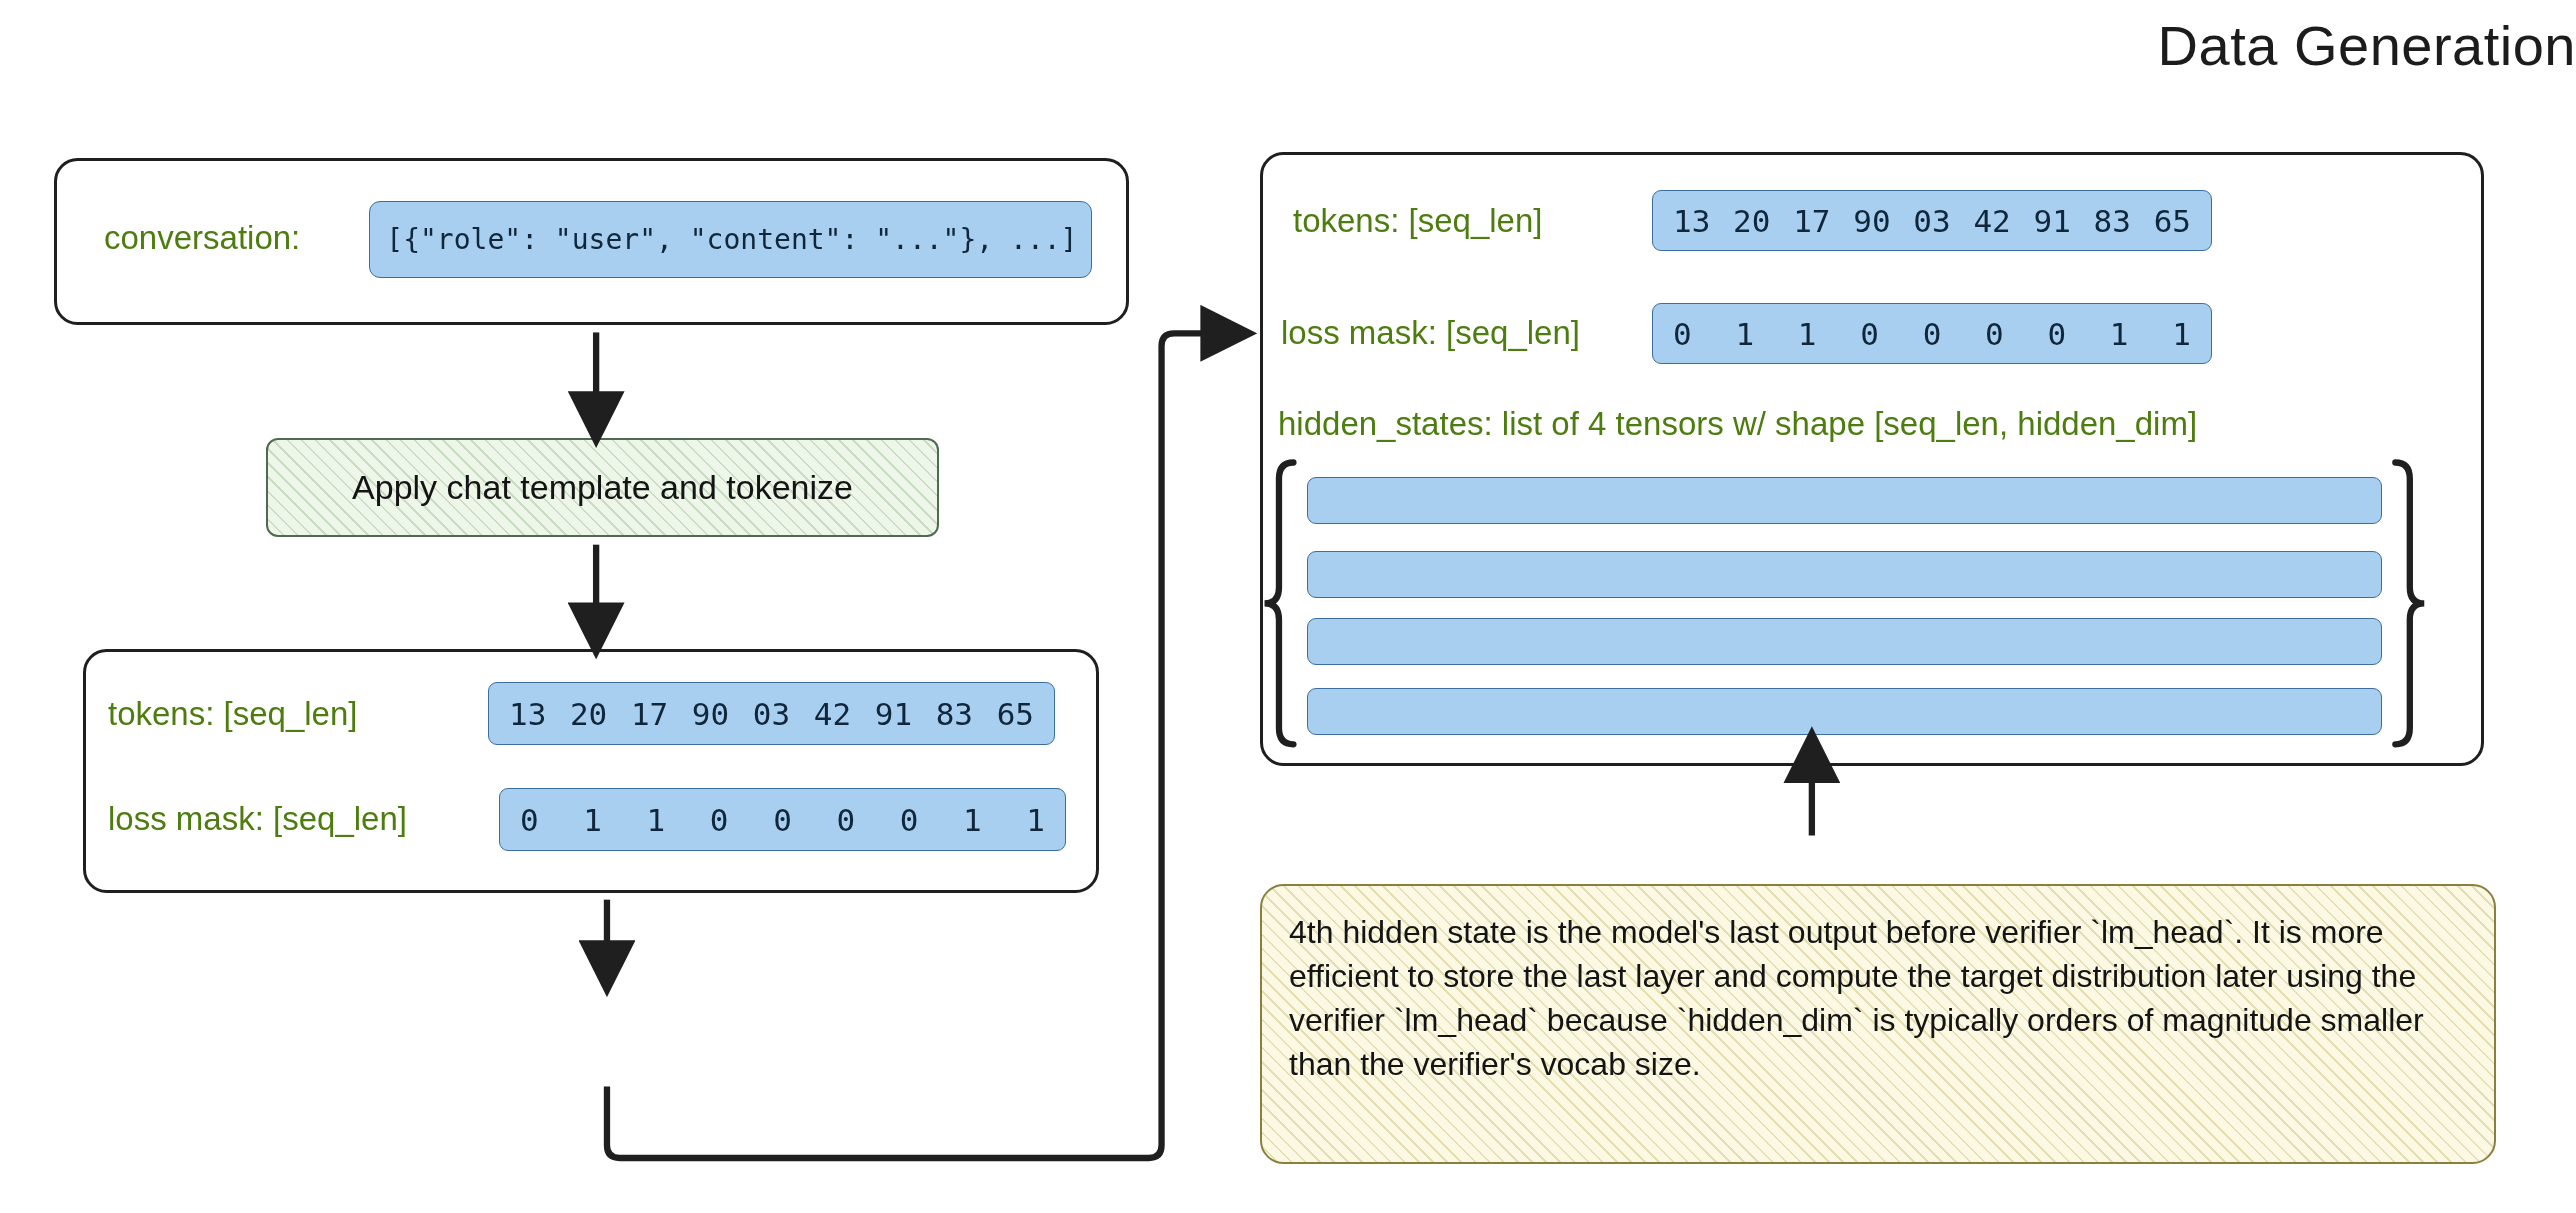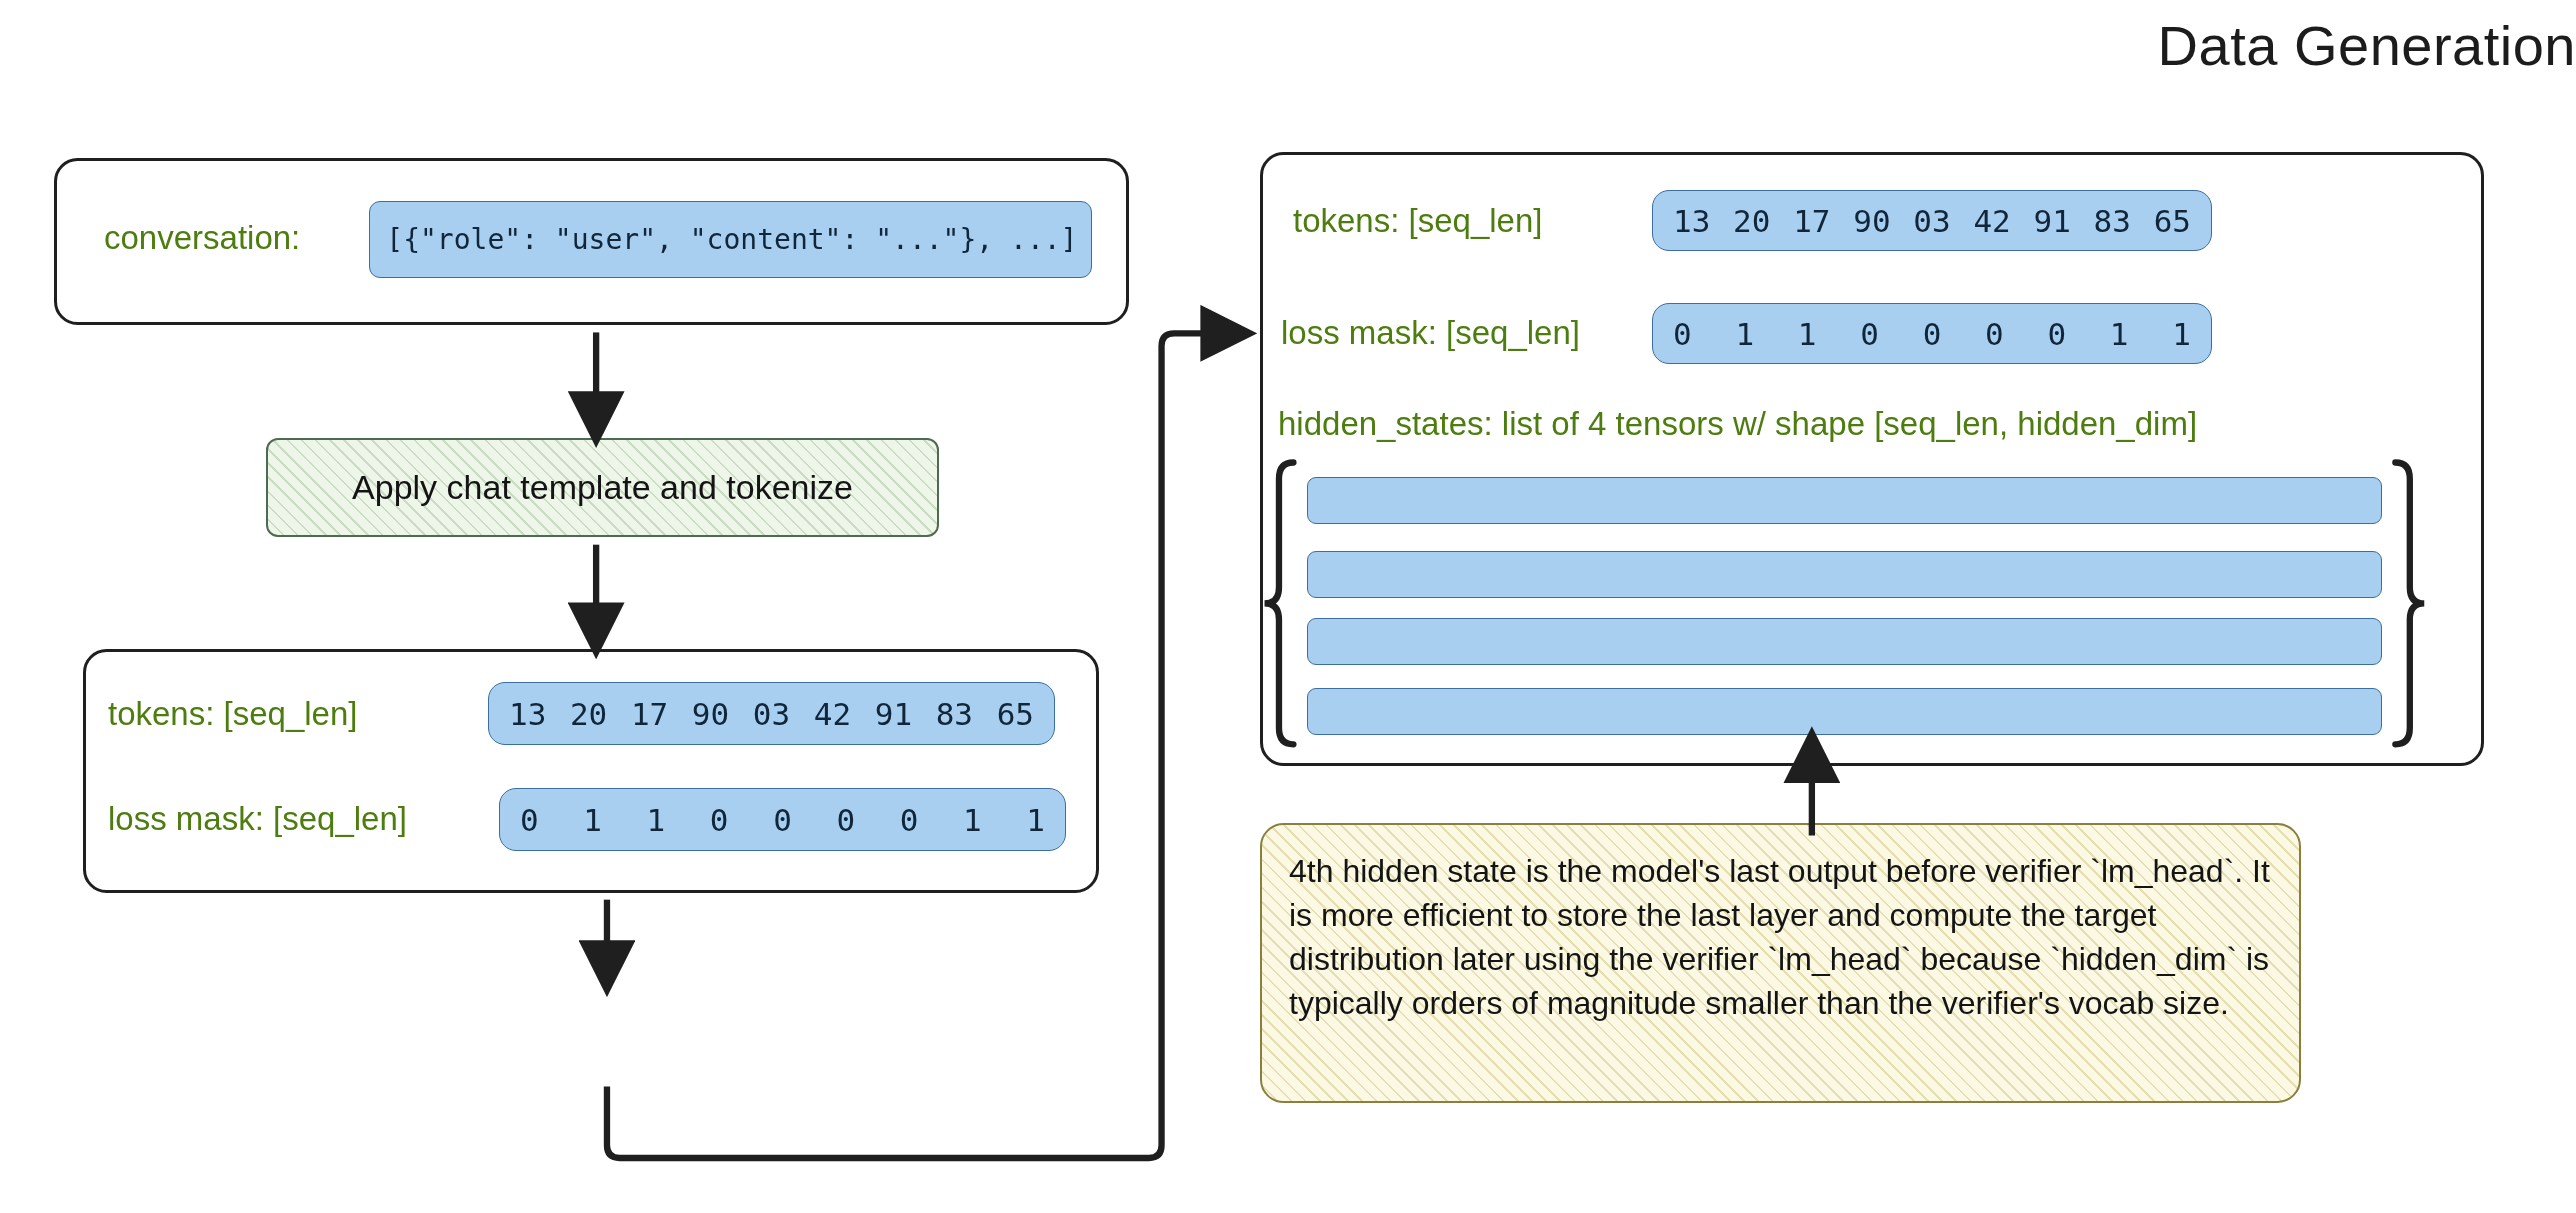--- a/index.html
+++ b/index.html
@@ -83,21 +83,21 @@
     padding: 0 16.3px;
     font-family: "DejaVu Sans Mono", monospace;
     font-size: 28px;
     color: #10263a;
     white-space: nowrap;
   }
   .numrow {
     position: absolute;
     background: #a9cff0;
     border: 1.8px solid #3c6e9e;
-    border-radius: 17px;
+    border-radius: 9px;
     box-sizing: border-box;
     display: flex;
     align-items: center;
     justify-content: space-between;
     padding: 0 20px;
     font-family: "DejaVu Sans Mono", monospace;
     font-size: 31px;
     color: #10263a;
   }
   .numrow span { flex: 0 0 auto; }
@@ -184,21 +184,21 @@
     <span>1</span>
   </div>
 
   <div class="label" style="left:1278px; top:405px;">hidden_states: list of 4 tensors w/ shape [seq_len, hidden_dim]</div>
 
   <div class="tensorbar" style="left:1307px; top:477px; width:1075px; height:47px;"></div>
   <div class="tensorbar" style="left:1307px; top:551px; width:1075px; height:47px;"></div>
   <div class="tensorbar" style="left:1307px; top:618px; width:1075px; height:47px;"></div>
   <div class="tensorbar" style="left:1307px; top:688px; width:1075px; height:47px;"></div>
 
-  <div class="notebox" style="left:1260px; top:823px; width:1041px; height:280px;">4th hidden state is the model's last output before verifier `lm_head`. It is more efficient to store the last layer and compute the target distribution later using the verifier `lm_head` because `hidden_dim` is typically orders of magnitude smaller than the verifier's vocab size.</div>
+  <div class="notebox" style="left:1260px; top:884px; width:1236px; height:280px;">4th hidden state is the model's last output before verifier `lm_head`. It is more efficient to store the last layer and compute the target distribution later using the verifier `lm_head` because `hidden_dim` is typically orders of magnitude smaller than the verifier's vocab size.</div>
 
   <svg class="overlay" viewBox="0 0 2852 1344">
     <defs>
       <marker id="arrowhead" markerWidth="9" markerHeight="9" refX="5" refY="4.5" orient="auto">
         <path d="M0,0 L9,4.5 L0,9 z" fill="#1f1f1f"></path>
       </marker>
     </defs>
 
     <line x1="660" y1="368" x2="660" y2="468" stroke="#1f1f1f" stroke-width="7" marker-end="url(#arrowhead)"></line>
 

